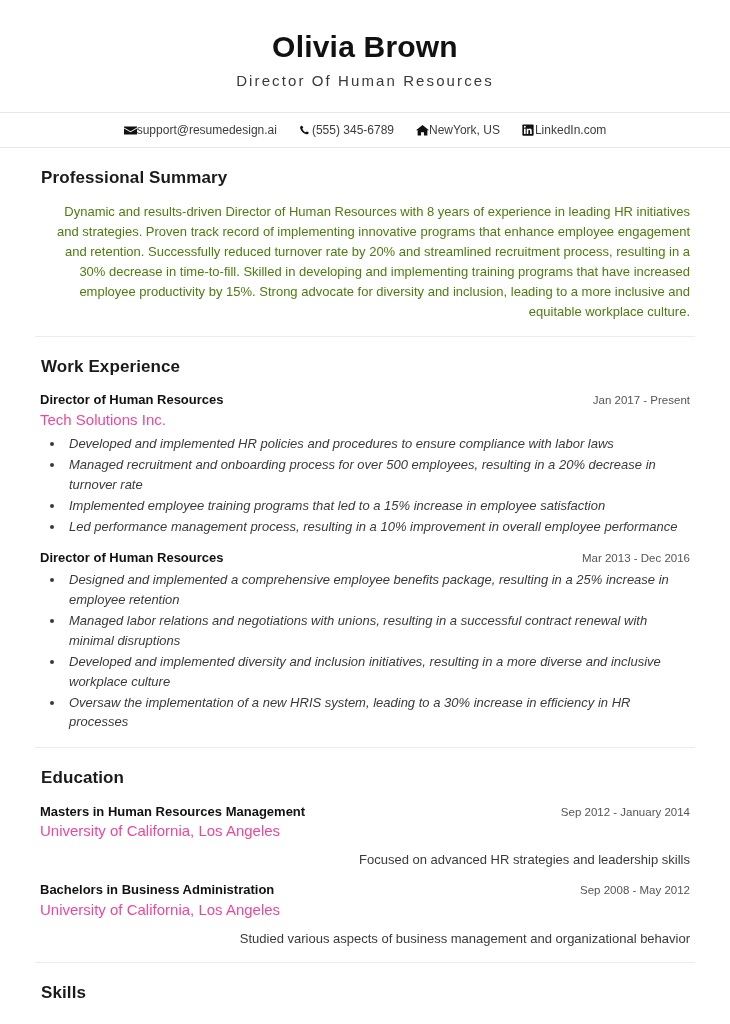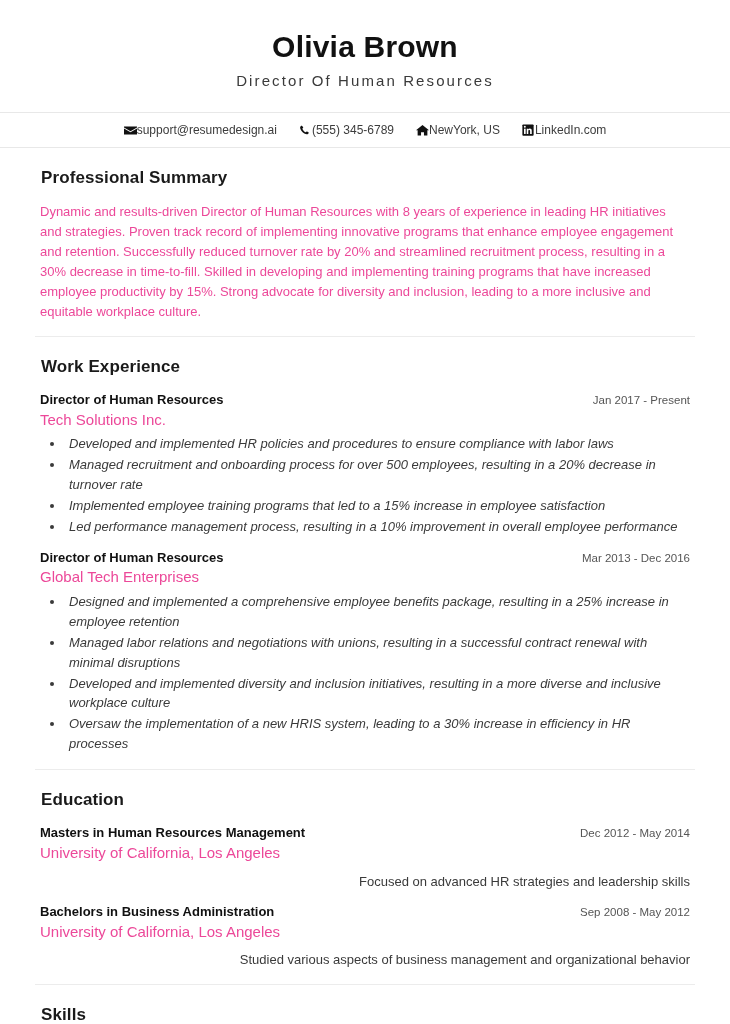--- a/index.html
+++ b/index.html
@@ -94,23 +94,23 @@
     font-size: 17px;
     font-weight: bold;
     color: #1a1a1a;
     margin: 0 0 14px 1px;
     letter-spacing: 0.1px;
     line-height: 1.2;
   }
   .summary-text {
     font-size: 13px;
     line-height: 1.53;
-    color: #ec4899;
+    color: #4d7c0f;
     margin: 0;
-    text-align: left;
+    text-align: right;
   }
 
   
   .entry { margin-bottom: 12px; }
   .entry:last-child { margin-bottom: 0; }
   .entry-head {
     display: flex;
     justify-content: space-between;
     align-items: baseline;
     gap: 12px;
@@ -230,40 +230,39 @@
               <li>Managed recruitment and onboarding process for over 500 employees, resulting in a 20% decrease in turnover rate</li>
               <li>Implemented employee training programs that led to a 15% increase in employee satisfaction</li>
               <li>Led performance management process, resulting in a 10% improvement in overall employee performance</li>
             </ul>
           </div>
           <div class="entry">
             <div class="entry-head">
               <div class="entry-role">Director of Human Resources</div>
               <div class="entry-date">Mar 2013 - Dec 2016</div>
             </div>
-            <div class="entry-org">Global Tech Enterprises</div>
             <ul class="bullets">
               <li>Designed and implemented a comprehensive employee benefits package, resulting in a 25% increase in employee retention</li>
               <li>Managed labor relations and negotiations with unions, resulting in a successful contract renewal with minimal disruptions</li>
               <li>Developed and implemented diversity and inclusion initiatives, resulting in a more diverse and inclusive workplace culture</li>
               <li>Oversaw the implementation of a new HRIS system, leading to a 30% increase in efficiency in HR processes</li>
             </ul>
           </div>
         </div>
     </div>
 
     <div class="section-rule"></div>
 
     <div class="section">
       <h2 class="section-title">Education</h2>
       <div id="edu-list">
           <div class="entry">
             <div class="entry-head">
               <div class="entry-role">Masters in Human Resources Management</div>
-              <div class="entry-date">Dec 2012 - May 2014</div>
+              <div class="entry-date">Sep 2012 - January 2014</div>
             </div>
             <div class="entry-org">University of California, Los Angeles</div>
             <div class="entry-desc">Focused on advanced HR strategies and leadership skills</div>
           </div>
           <div class="entry">
             <div class="entry-head">
               <div class="entry-role">Bachelors in Business Administration</div>
               <div class="entry-date">Sep 2008 - May 2012</div>
             </div>
             <div class="entry-org">University of California, Los Angeles</div>

